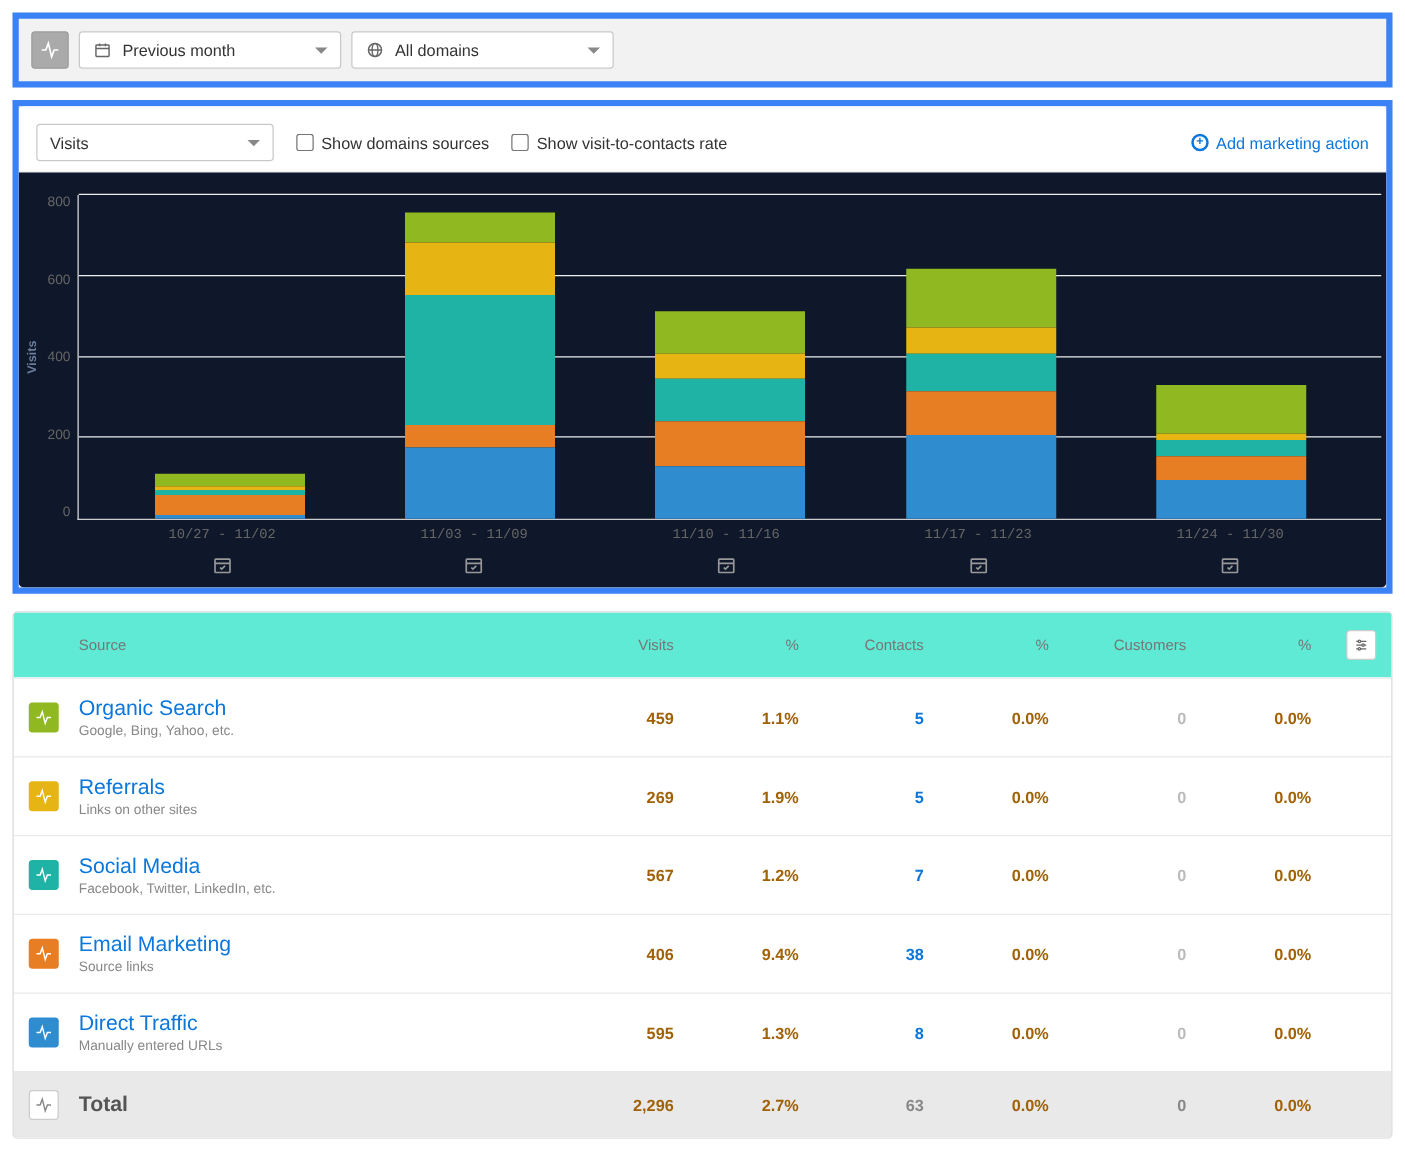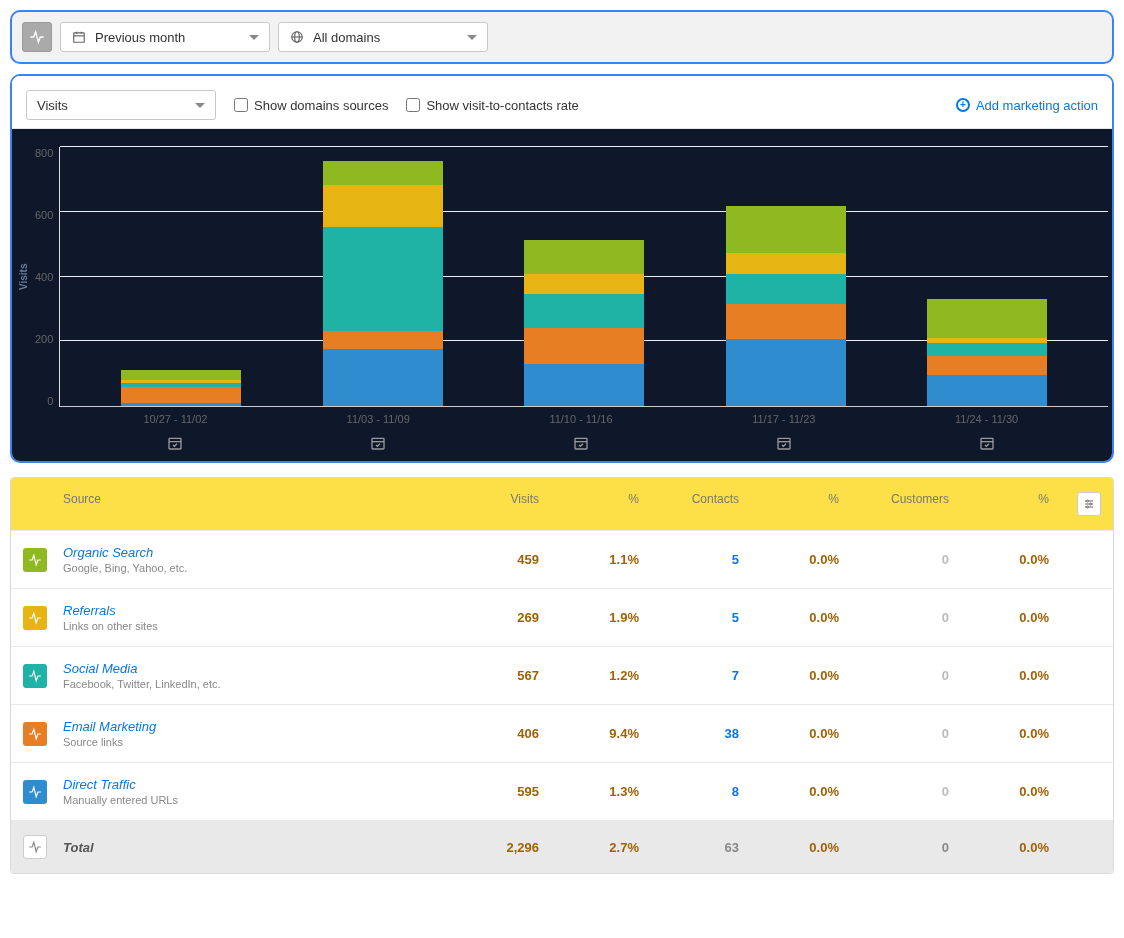--- a/index.html
+++ b/index.html
@@ -1,19 +1,19 @@
 <!DOCTYPE html>
 <html><head>
 <meta charset="utf-8">
 <style>
   * { box-sizing: border-box; margin: 0; padding: 0; }
   body { font-family: -apple-system, BlinkMacSystemFont, "Segoe UI", Helvetica, Arial, sans-serif; background: #fff; font-size: 13px; color: #333; padding: 0; }
   .wrap { width: 1124px; margin: 0 auto; padding: 0 10px; }
 
-  .panel { background: #f2f2f2; border: 2px solid #3b82f6; border-radius: 10px; margin-top: 10px; }
+  .panel { background: #f2f2f2; border: 5px solid #3b82f6; border-radius: 0; margin-top: 10px; }
   .toolbar { display: flex; align-items: center; gap: 8px; padding: 10px; }
   .sq-btn { width: 30px; height: 30px; background: #aaa; border: 1px solid #9a9a9a; border-radius: 3px; display: flex; align-items: center; justify-content: center; color: #fff; }
   .pulse { display:inline-block; }
   .pulse svg { display:block; }
   .select-btn { display:flex; align-items:center; gap:8px; height:30px; background:#fff; border:1px solid #c9c9c9; border-radius:3px; padding: 0 10px; cursor:pointer; min-width: 210px; position:relative; }
   .select-btn .label { flex:1; color:#333; }
   .chev-down { width:0; height:0; border-left:5px solid transparent; border-right:5px solid transparent; border-top:5px solid #888; }
   .ico { width:16px; height:16px; display:flex; align-items:center; justify-content:center; color:#666; }
 
   .subtoolbar { display:flex; align-items:center; gap:18px; padding:14px 14px 8px 14px; border-bottom:1px solid #e6e6e6; background:#fff; border-top-left-radius:4px; border-top-right-radius:4px; }
@@ -25,38 +25,38 @@
   .chart-area { background:#0f172a; padding: 18px 4px 10px 4px; border-bottom-left-radius:4px; border-bottom-right-radius:4px; }
   .chart-inner { display:flex; }
   .y-axis-label { writing-mode: vertical-rl; transform: rotate(180deg); font-size:10px; color:#6b7c99; font-weight:bold; display:flex; align-items:center; justify-content:center; padding: 0 2px 0 6px; }
   .y-ticks { display:flex; flex-direction:column; justify-content:space-between; height:260px; text-align:right; padding-right:6px; color:#666; font-size:11px; }
   .plot { position:relative; flex:1; height:260px; border-bottom:1px solid #ccc; border-left:1px solid #ddd; }
   .grid-line { position:absolute; left:0; right:0; border-top:1px solid #eee; }
   .bars { position:absolute; inset:0; display:flex; justify-content:space-around; align-items:flex-end; padding:0 20px; }
   .bar { width:120px; display:flex; flex-direction:column; justify-content:flex-end; }
   .seg { width:100%; }
   .x-ticks { display:flex; justify-content:space-around; padding:6px 20px 0 58px; color:#666; font-size:11px; }
-  .x-tick { width:120px; text-align:center; }
+  .x-tick { width:120px; text-align:center;font-family:Liberation Mono, monospace; }
   .cal-icons { display:flex; justify-content:space-around; padding:10px 20px 0 58px; }
   .cal-icons .cal { width:120px; display:flex; justify-content:center; }
   .cal-ic { width:16px; height:16px; color:#888; }
 
   
   .tbl-panel { margin-top:14px; border:1px solid #d9d9d9; border-radius:4px; overflow:hidden; }
-  .tbl-head { display:flex; background:#fde047; color:#777; font-size:12px; padding: 14px 12px; }
+  .tbl-head { display:flex; align-items:center; background:#5eead4; color:#777; font-size:12px; padding: 14px 12px; }
   .col-icon { width:40px; }
   .col-source { flex:1; }
   .num-col { width:100px; text-align:right; padding-right:18px; }
   .num-col.wide { width:110px; }
   .settings-col { width:34px; display:flex; justify-content:flex-end; }
   .cfg-btn { width:24px; height:24px; background:#fff; border:1px solid #ccc; border-radius:3px; display:flex; align-items:center; justify-content:center; cursor:pointer; }
 
   .trow { display:flex; align-items:center; padding:14px 12px; border-top:1px solid #e9e9e9; background:#fff; }
   .src-ic { width:24px; height:24px; border-radius:3px; display:flex; align-items:center; justify-content:center; color:#fff; }
-  .src-name { color:#0b76db; font-size:13px;font-style:italic; }
+  .src-name { color:#0b76db; font-size:17px; }
   .src-sub { color:#888; font-size:11px; margin-top:2px; }
   .trow .num { width:100px; text-align:right; padding-right:18px; color:#a16207; font-weight:600; font-size:13px; }
   .trow .num.wide { width:110px; }
   .trow .num.link { color:#0b76db; font-weight:600; }
   .trow .num.muted { color:#bbb; }
   .trow .settings-col { width:34px; }
   .total-row { background:#e9e9e9; }
   .total-row .src-name { color:#555; font-weight:600; }
   .total-row .src-ic { background:#fff; border:1px solid #ccc; color:#888; }
   .total-row .num.muted { color:#888; }

